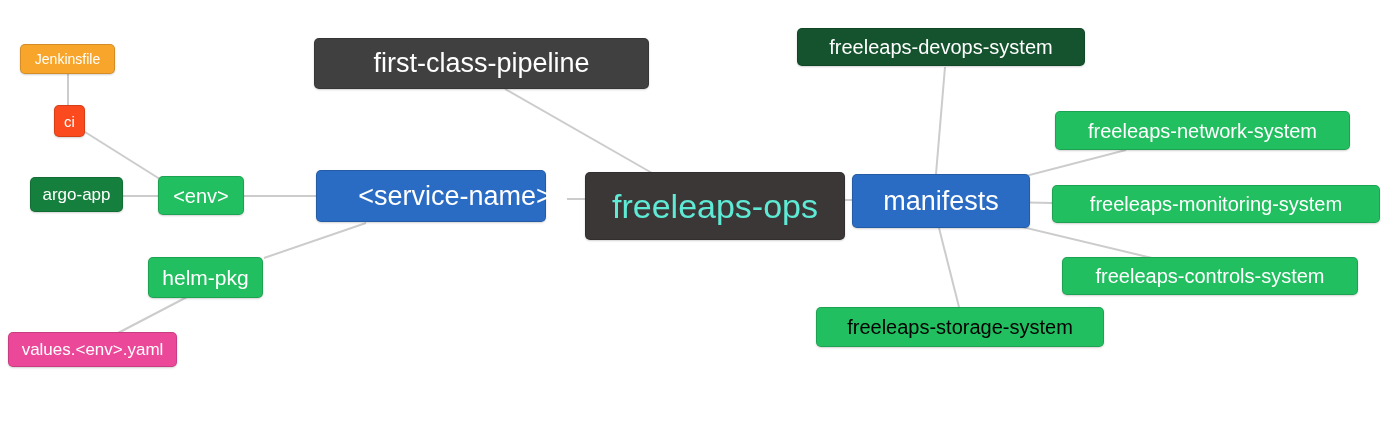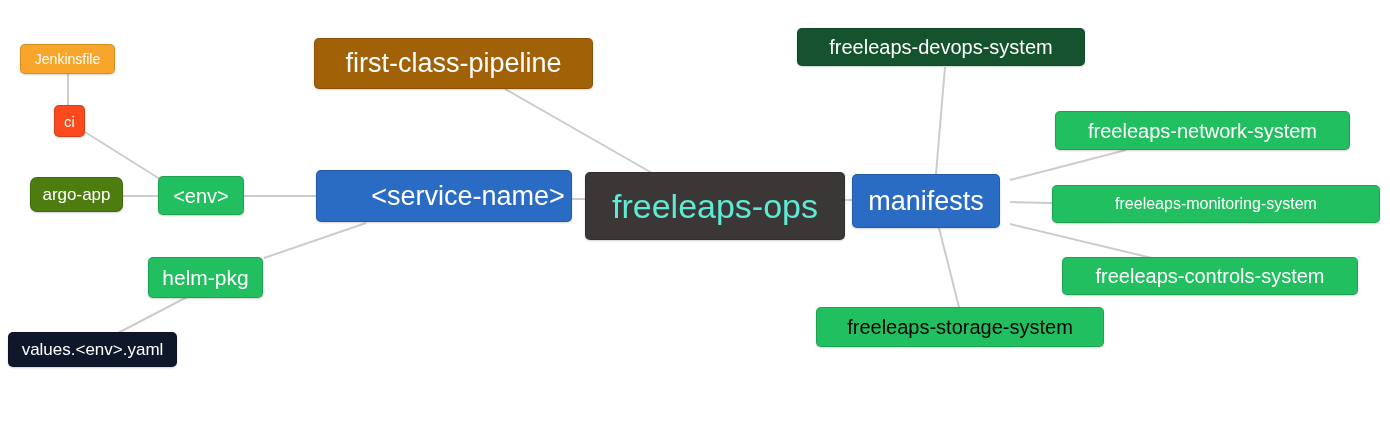--- a/index.html
+++ b/index.html
@@ -58,27 +58,27 @@
       <line x1="843" y1="200" x2="854" y2="200" class="edge" stroke="#CCCCCC"></line>
       <line x1="936" y1="174" x2="945" y2="67" class="edge" stroke="#CCCCCC"></line>
       <line x1="1010" y1="180" x2="1126" y2="150" class="edge" stroke="#CCCCCC"></line>
       <line x1="1010" y1="202" x2="1052" y2="203" class="edge" stroke="#CCCCCC"></line>
       <line x1="1010" y1="224" x2="1152" y2="258" class="edge" stroke="#CCCCCC"></line>
       <line x1="939" y1="228" x2="959" y2="307" class="edge" stroke="#CCCCCC"></line>
     </svg>
   <div id="nodes-layer">
       <div class="node" style="left: 20px; top: 28px; width: 95px; height: 30px; font-size: 14px; background: rgb(248, 166, 43); color: rgb(255, 255, 255); margin-top: 16px;">Jenkinsfile</div>
       <div class="node" style="left: 54px; top: 105px; width: 31px; height: 32px; font-size: 15px; background: rgb(251, 74, 29); color: rgb(255, 255, 255);">ci</div>
-      <div class="node" style="left: 30px; top: 177px; width: 93px; height: 35px; font-size: 17px; background: #4d7c0f; color: rgb(255, 255, 255); border-radius: 7px;">argo-app</div>
+      <div class="node" style="left: 30px; top: 177px; width: 93px; height: 35px; font-size: 17px; background: #15803d; color: rgb(255, 255, 255);">argo-app</div>
       <div class="node" style="left: 158px; top: 176px; width: 86px; height: 39px; font-size: 20px; background: rgb(34, 191, 96); color: rgb(255, 255, 255);">&lt;env&gt;</div>
       <div class="node" style="left: 148px; top: 257px; width: 115px; height: 41px; font-size: 21px; background: rgb(34, 191, 96); color: rgb(255, 255, 255);">helm-pkg</div>
-      <div class="node" style="left: 8px; top: 332px; width: 169px; height: 35px; font-size: 17px; background: #0f172a; color: rgb(255, 255, 255);">values.&lt;env&gt;.yaml</div>
-      <div class="node" style="left: 314px; top: 38px; width: 279px; height: 51px; font-size: 27px; background: #a16207; color: rgb(255, 255, 255);">first-class-pipeline</div>
-      <div class="node" style="left: 316px; top: 170px; width: 256px; height: 52px; font-size: 27px; background: rgb(42, 108, 196); color: rgb(255, 255, 255); padding-left: 48px;">&lt;service-name&gt;</div>
+      <div class="node" style="left: 8px; top: 332px; width: 169px; height: 35px; font-size: 17px; background: #ec4899; color: rgb(255, 255, 255);">values.&lt;env&gt;.yaml</div>
+      <div class="node" style="left: 314px; top: 38px; width: 335px; height: 51px; font-size: 27px; background: #404040; color: rgb(255, 255, 255);">first-class-pipeline</div>
+      <div class="node" style="left: 316px; top: 170px; width: 230px; height: 52px; font-size: 27px; background: rgb(42, 108, 196); color: rgb(255, 255, 255); padding-left: 48px;">&lt;service-name&gt;</div>
       <div class="node" style="left: 585px; top: 172px; width: 260px; height: 68px; font-size: 34px; background: rgb(59, 55, 55); color: #5eead4;">freeleaps-ops</div>
-      <div class="node" style="left: 852px; top: 174px; width: 148px; height: 54px; font-size: 27px; background: rgb(42, 108, 196); color: rgb(255, 255, 255);">manifests</div>
+      <div class="node" style="left: 852px; top: 174px; width: 178px; height: 54px; font-size: 27px; background: rgb(42, 108, 196); color: rgb(255, 255, 255);">manifests</div>
       <div class="node" style="left: 797px; top: 28px; width: 288px; height: 38px; font-size: 20px; background: #14532d; color: rgb(255, 255, 255);">freeleaps-devops-system</div>
       <div class="node" style="left: 1055px; top: 111px; width: 295px; height: 39px; font-size: 20px; background: rgb(34, 191, 96); color: rgb(255, 255, 255); text-align: center;">freeleaps-network-system</div>
-      <div class="node" style="left: 1052px; top: 185px; width: 328px; height: 38px; font-size: 16px; background: rgb(34, 191, 96); color: rgb(255, 255, 255);">freeleaps-monitoring-system</div>
+      <div class="node" style="left: 1052px; top: 185px; width: 328px; height: 38px; font-size: 20px; background: rgb(34, 191, 96); color: rgb(255, 255, 255);">freeleaps-monitoring-system</div>
       <div class="node" style="left: 1062px; top: 257px; width: 296px; height: 38px; font-size: 20px; background: rgb(34, 191, 96); color: rgb(255, 255, 255);">freeleaps-controls-system</div>
       <div class="node" style="left: 816px; top: 307px; width: 288px; height: 40px; font-size: 20px; background: rgb(34, 191, 96); color: #000000;">freeleaps-storage-system</div>
     </div>
 </div>
 
 </body></html>

